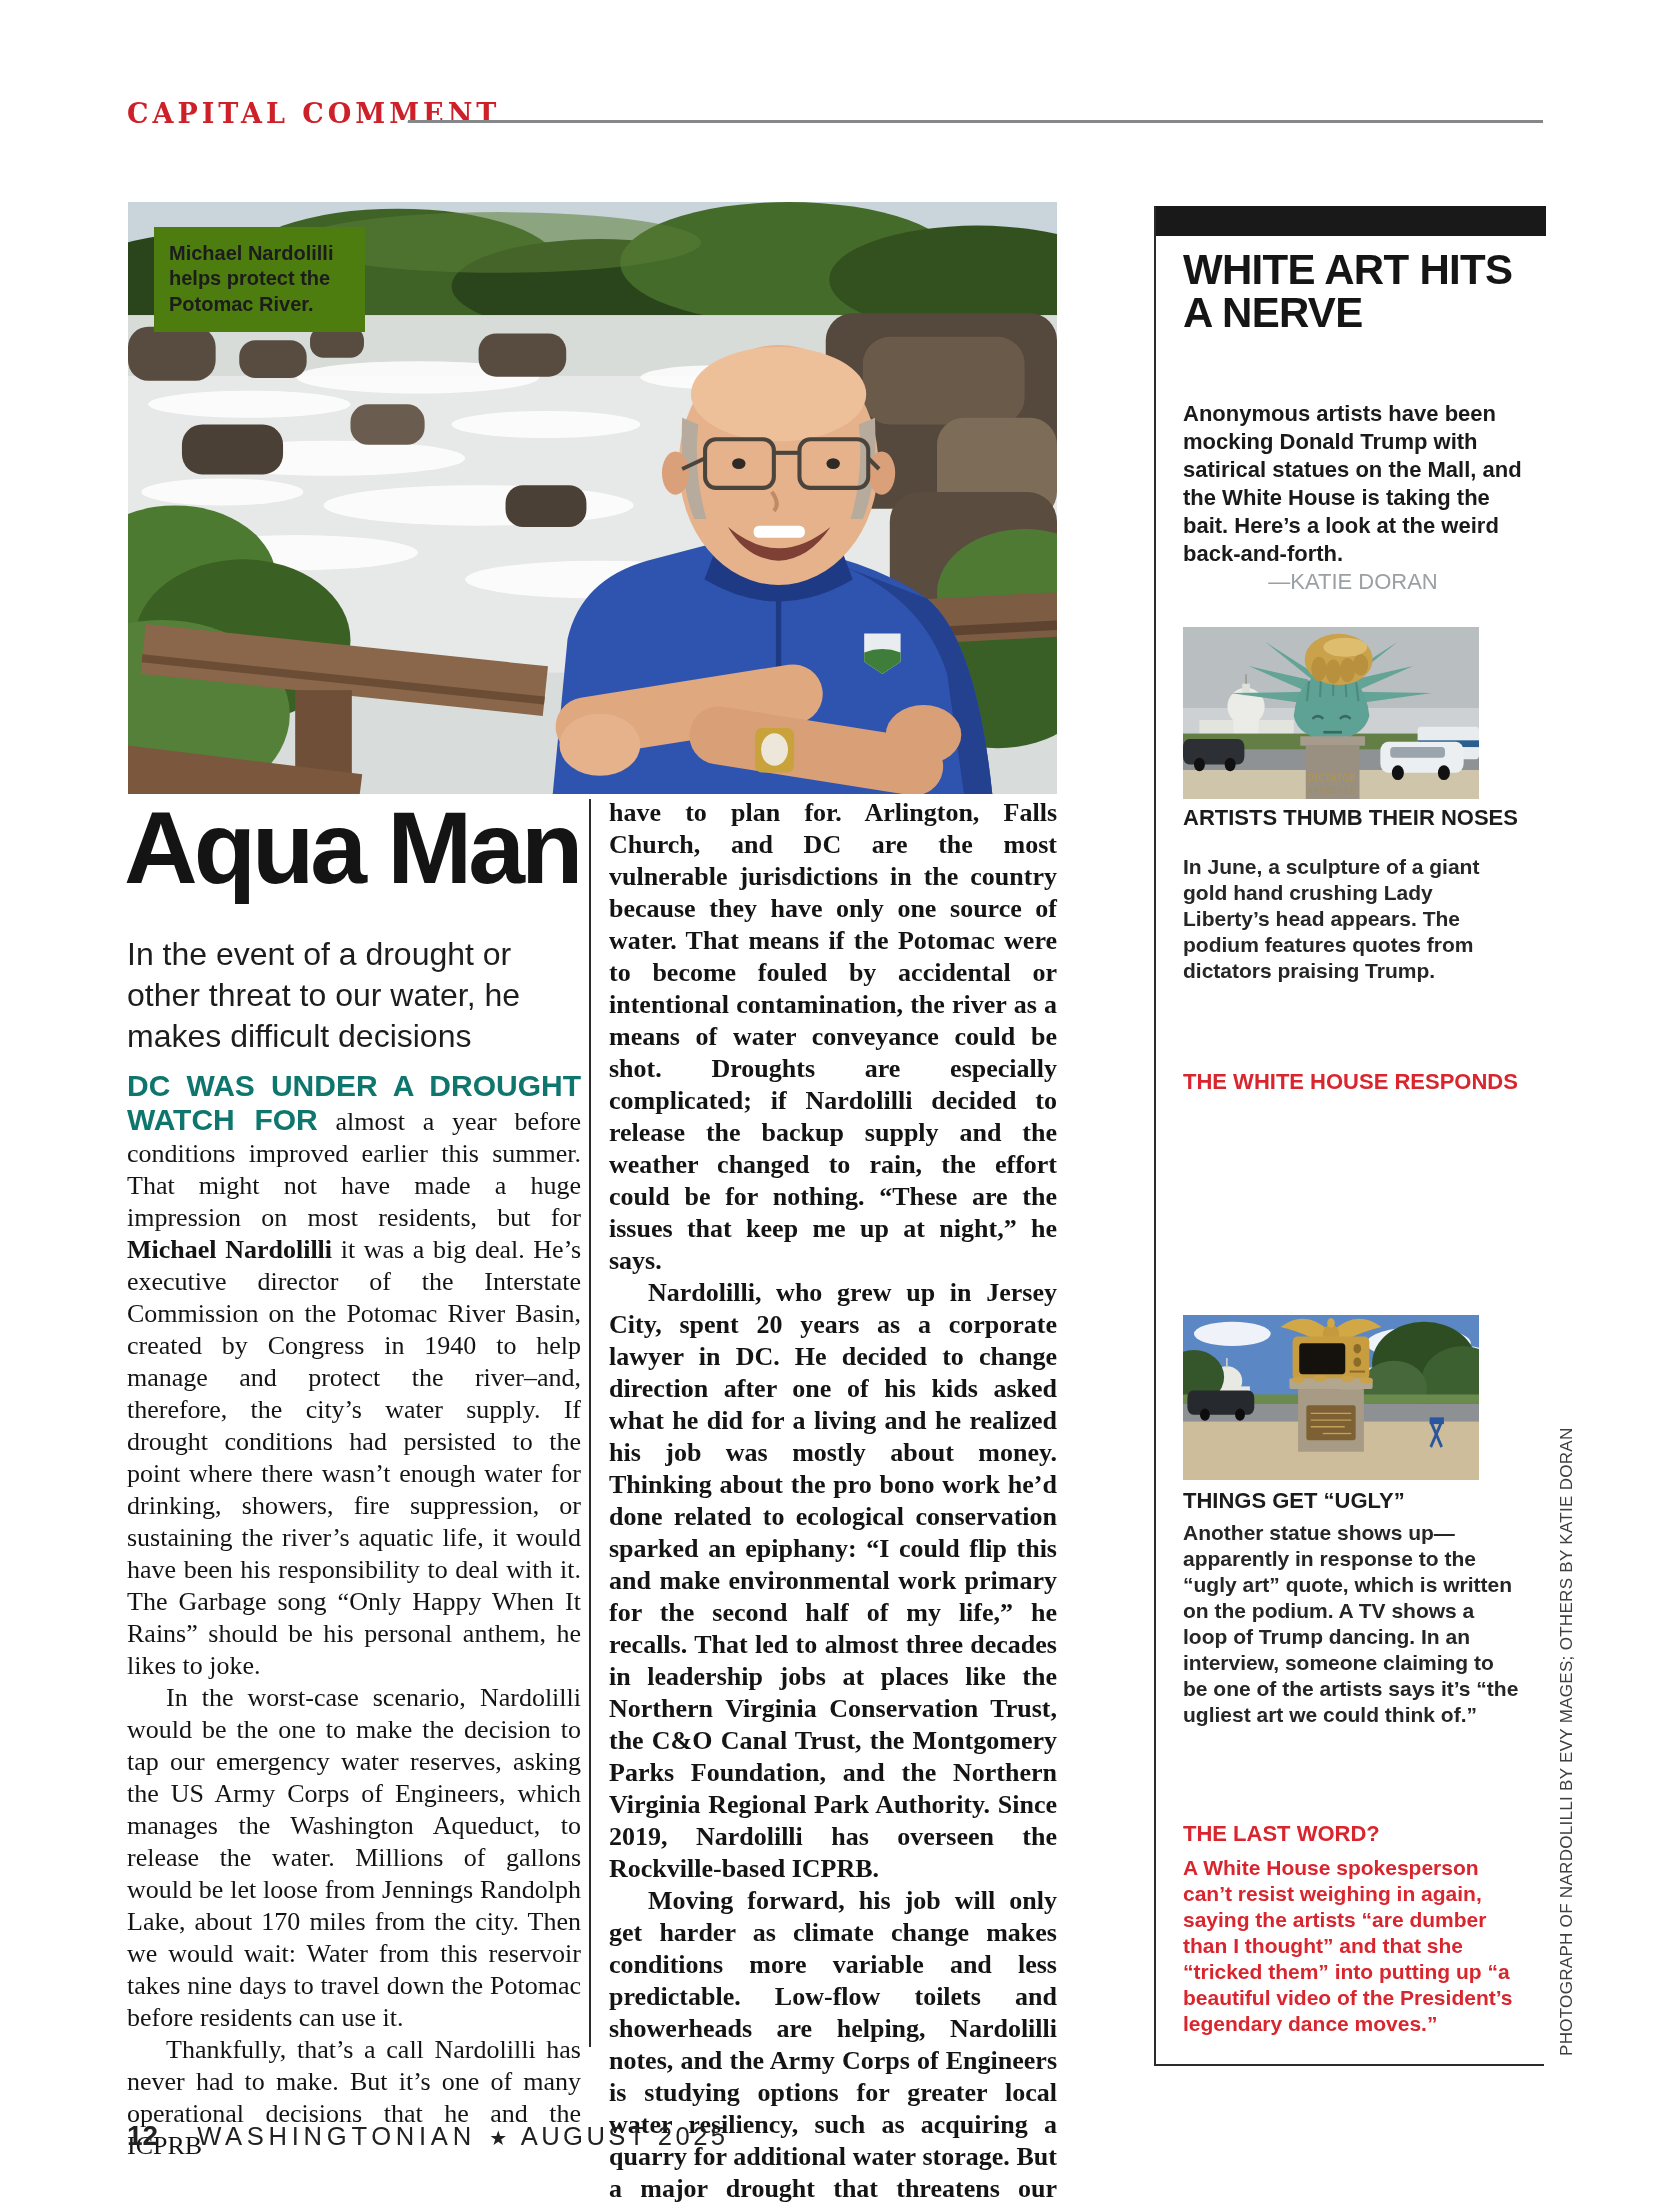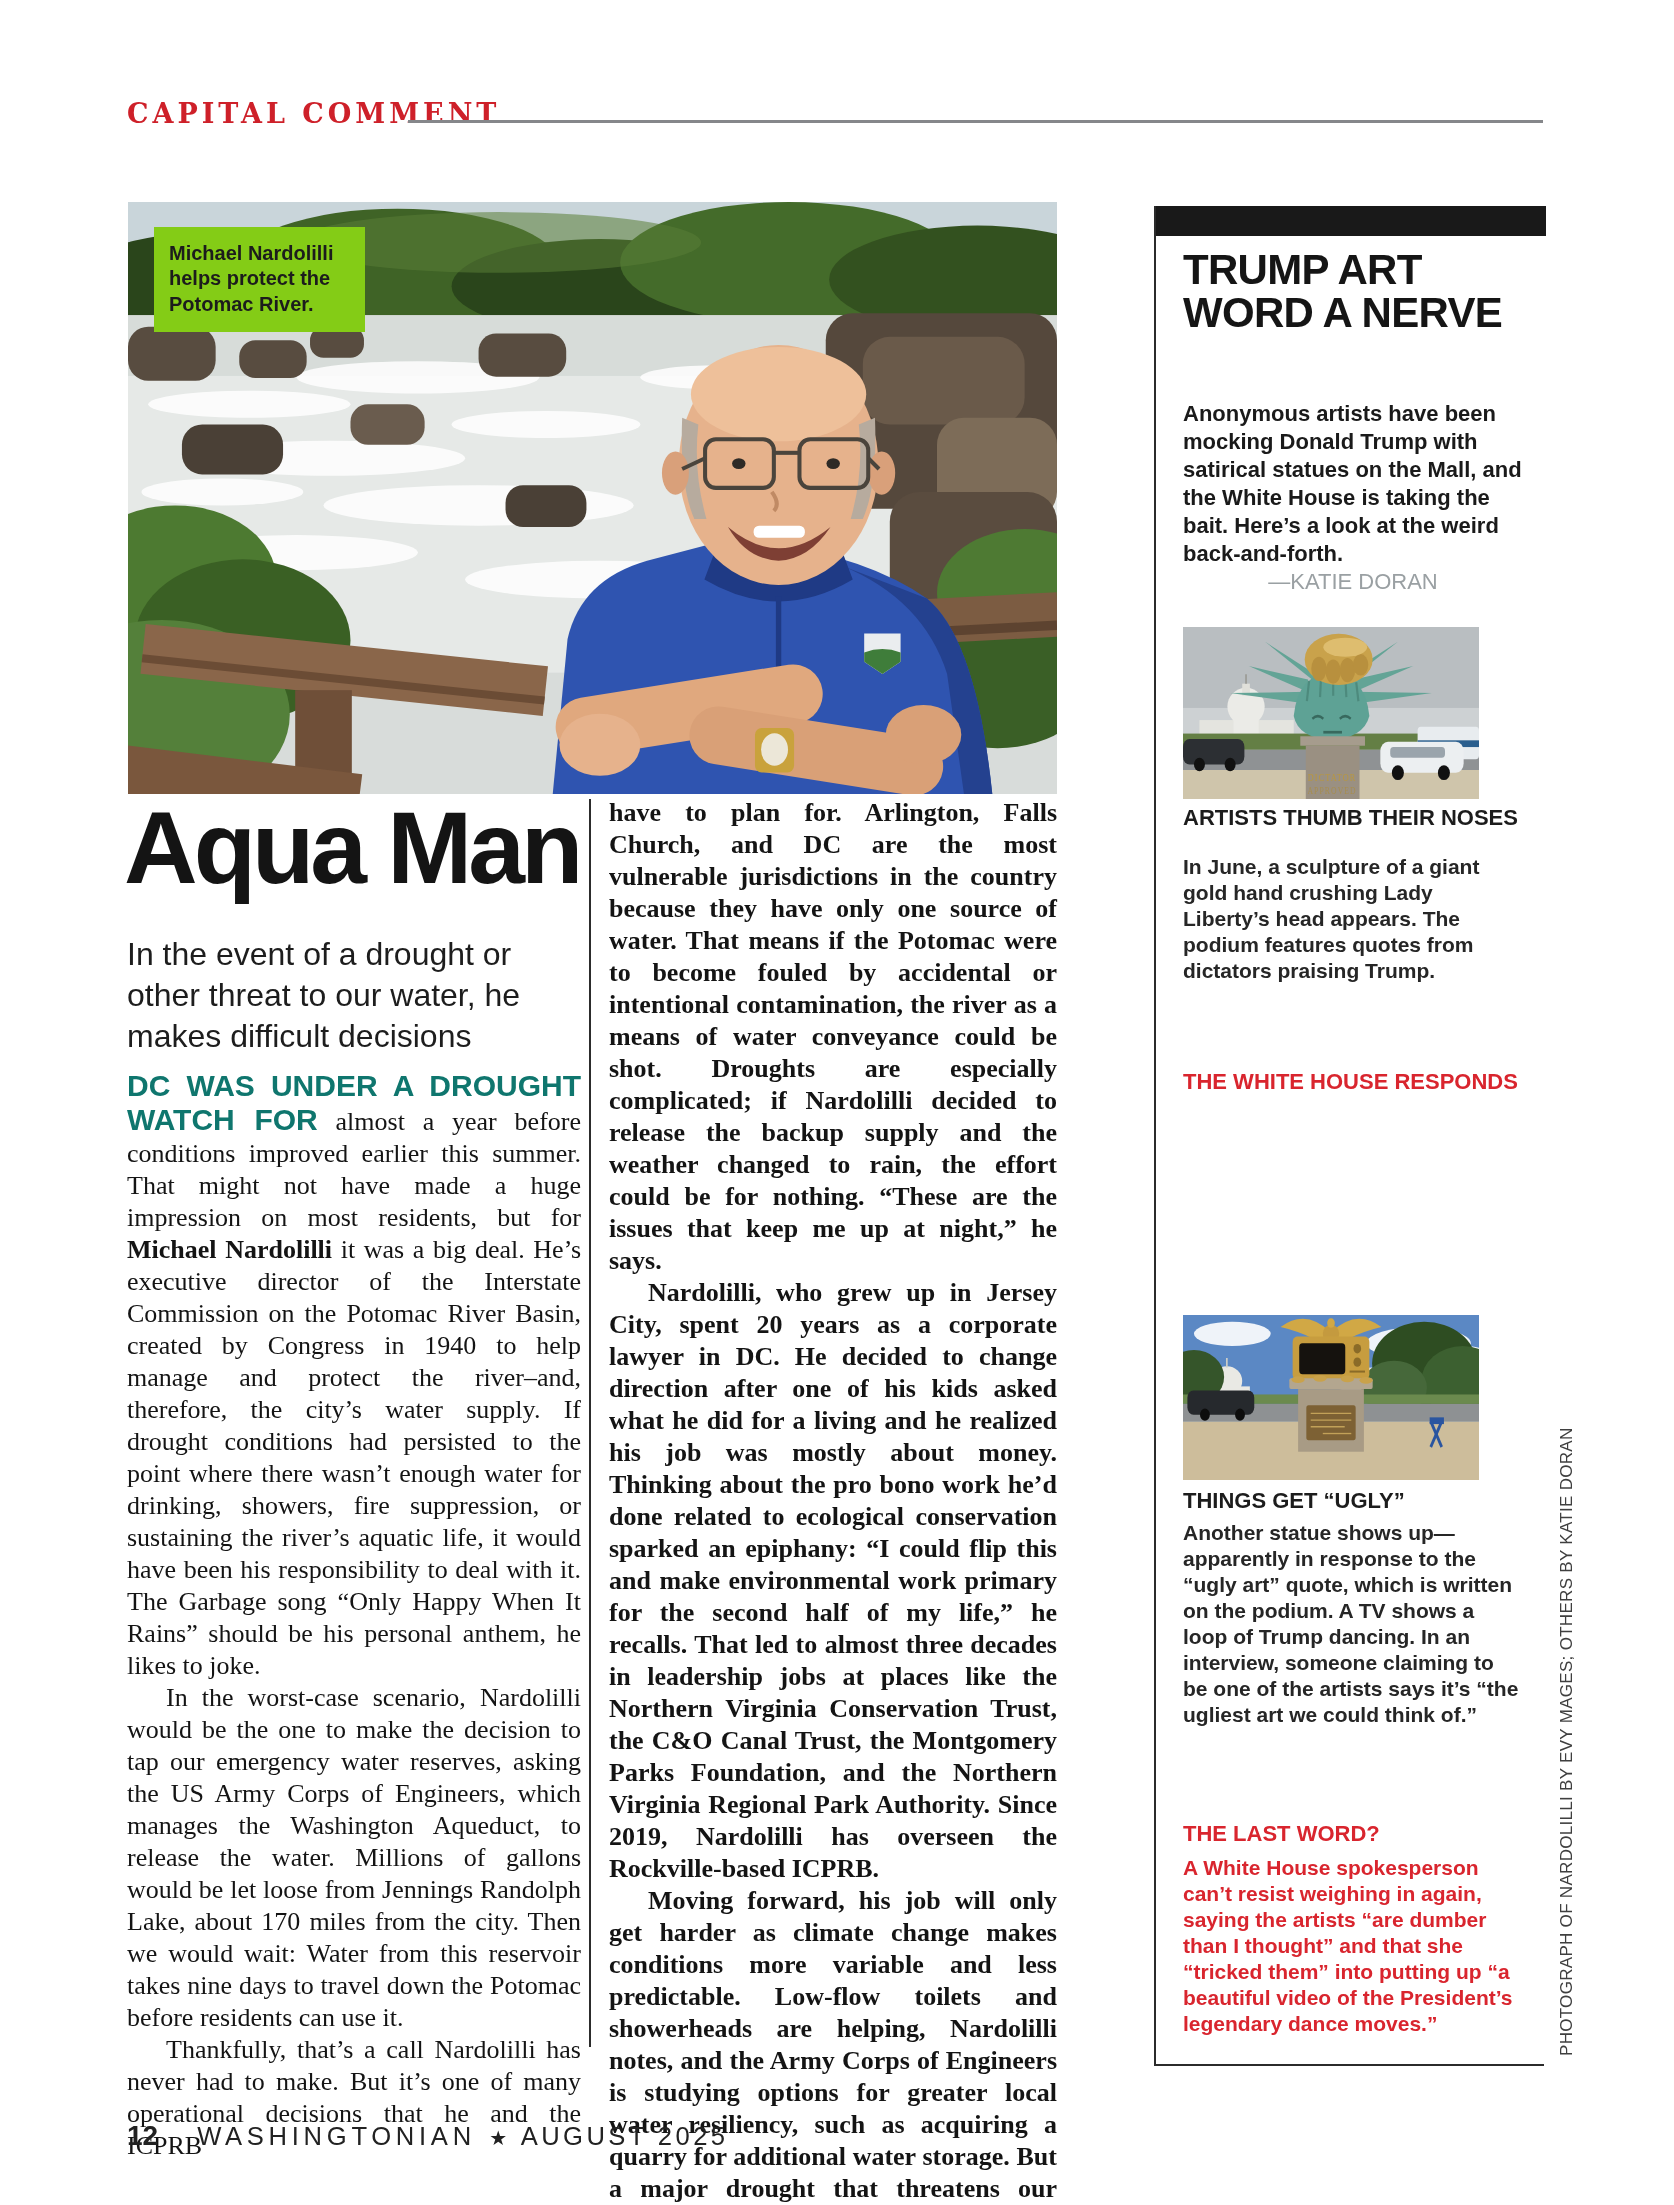--- a/index.html
+++ b/index.html
@@ -8,21 +8,21 @@
   .abs{position:absolute;}
 
   
   .kicker{left:127px;top:98px;font-family:"DejaVu Serif","Liberation Serif",serif;
           font-weight:bold;font-size:27px;letter-spacing:4px;color:#ce2029;}
   .kicker-rule{left:408px;top:120px;width:1135px;height:2.7px;background:#85878a;}
 
   
   .main-photo{left:128px;top:202px;width:929px;height:592px;overflow:hidden;background:#d8dcda;}
   .main-photo svg{display:block;width:100%;height:100%;}
-  .caption-box{left:154px;top:227px;width:181px;background:#84cc16;padding:13.5px 15px 15px 15px;
+  .caption-box{left:154px;top:227px;width:181px;background:#4d7c0f;padding:13.5px 15px 15px 15px;
                font-size:20px;line-height:25.6px;font-weight:bold;color:#1c1c1c;}
 
   
   .headline{left:124px;top:797px;font-size:102px;font-weight:bold;letter-spacing:-4px;
             line-height:1;color:#141414;}
   .dek{left:127px;top:934px;width:438px;font-size:32px;line-height:41px;color:#1d1d1d;}
 
   
   .colrule{left:589px;top:799px;width:2px;height:1248px;background:#2c2c2c;}
   .col{font-family:"Liberation Serif","DejaVu Serif",serif;font-size:26px;line-height:32px;
@@ -189,21 +189,21 @@
 </div>
 
 <div class="abs col col2">
   <p>have to plan for. Arlington, Falls Church, and DC are the most vulnerable jurisdictions in the country because they have only one source of water. That means if the Potomac were to become fouled by accidental or intentional contamination, the river as a means of water conveyance could be shot. Droughts are especially complicated; if Nardolilli decided to release the backup supply and the weather changed to rain, the effort could be for nothing. “These are the issues that keep me up at night,” he says.</p>
   <p class="ind">Nardolilli, who grew up in Jersey City, spent 20 years as a corporate lawyer in DC. He decided to change direction after one of his kids asked what he did for a living and he realized his job was mostly about money. Thinking about the pro bono work he’d done related to ecological conservation sparked an epiphany: “I could flip this and make environmental work primary for the second half of my life,” he recalls. That led to almost three decades in leadership jobs at places like the Northern Virginia Conservation Trust, the C&amp;O Canal Trust, the Montgomery Parks Foundation, and the Northern Virginia Regional Park Authority. Since 2019, Nardolilli has overseen the Rockville-based ICPRB.</p>
   <p class="ind"><span>Moving forward, his job will only get harder as climate change makes conditions more variable and less predictable. Low-flow toilets and showerheads are helping, Nardolilli notes, and the Army Corps of Engineers is studying options for greater local water resiliency, such as acquiring a quarry for additional water storage. But a major drought that threatens our supply is due at some point. “I’m an optimistic guy,” he says, “but I’m concerned.”</span> <span class="sue">–SUE EISENFELD</span></p>
 </div>
 
 <div class="abs sidebar">
   <div class="sb-bar"></div>
-  <div class="sb-title">TRUMP ART WORD A NERVE</div>
+  <div class="sb-title">WHITE ART HITS A NERVE</div>
   <div class="sb-intro">Anonymous artists have been mocking Donald Trump with satirical statues on the Mall, and the White House is taking the bait. Here’s a look at the weird back-and-forth.</div>
   <div class="sb-kbyline">—KATIE DORAN</div>
 
   <figure class="sb-photo sb-photo1">
     <svg viewBox="0 0 540 255" preserveAspectRatio="none">
       <rect width="540" height="255" fill="#b9bec1"></rect>
       <rect y="120" width="540" height="50" fill="#cdd1d3"></rect>
 
       <g>
         <rect x="30" y="138" width="172" height="24" fill="#e4e4df"></rect>

